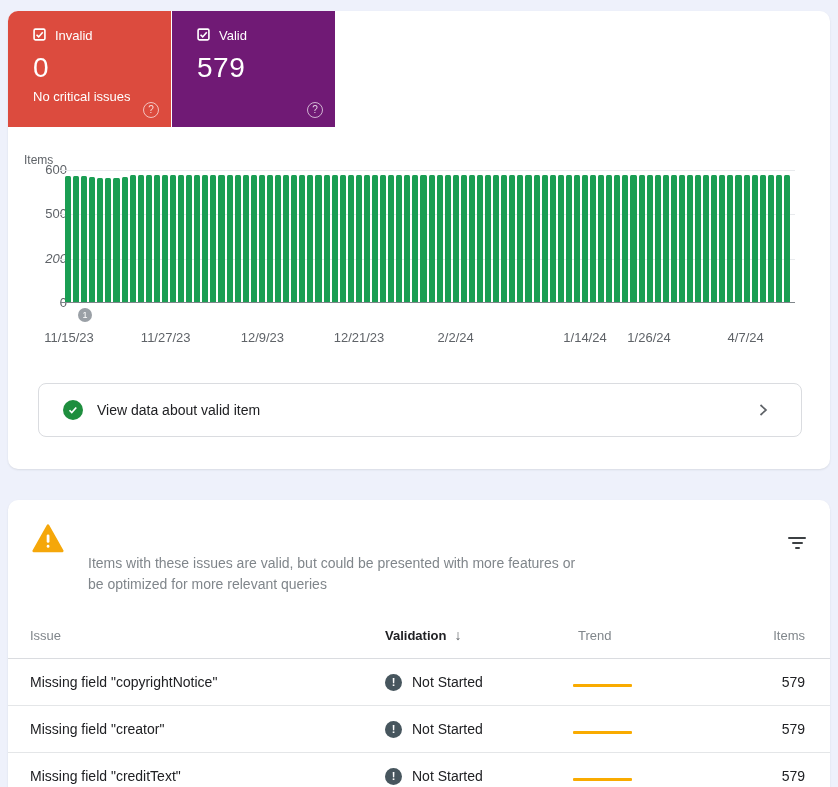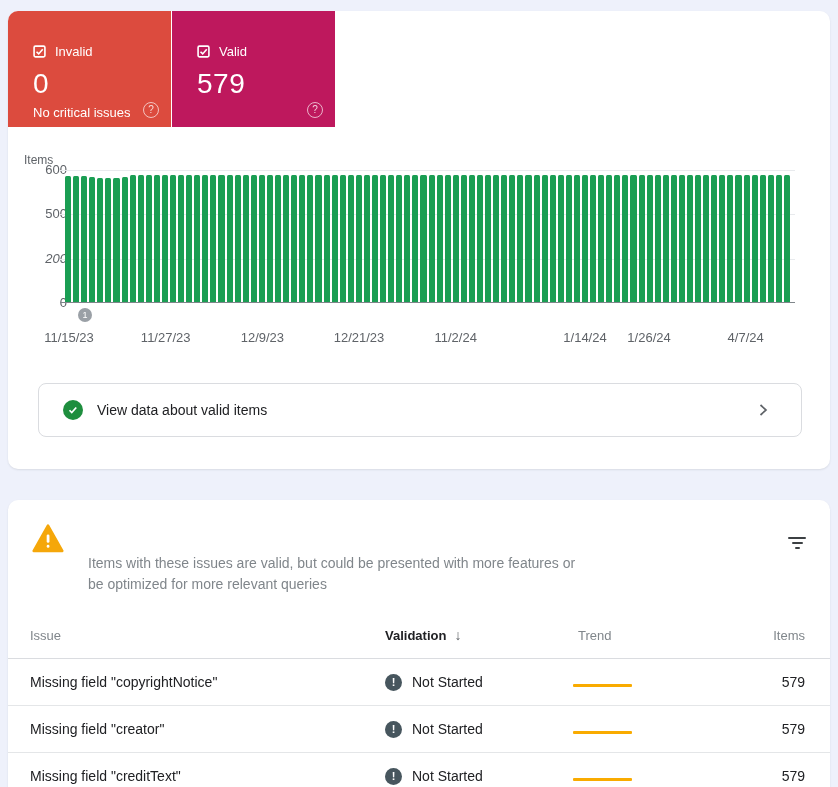--- a/index.html
+++ b/index.html
@@ -8,22 +8,22 @@
 
   .panel { position:absolute; left:8px; width:822px; background:#fff; border-radius:10px;
            box-shadow:0 1px 2px rgba(60,64,67,.12); }
   #panel-valid { top:11px; height:458px; }
   #panel-improve { top:500px; height:330px; }
 
   
   .cards { position:absolute; top:0; left:0; display:flex; gap:1px; }
   .card { width:163px; height:116px; color:#fff; position:relative; padding:17px 14px 10px 25px; cursor:pointer; }
   .card.invalid { background:#DC4B3E; border-radius:10px 0 0 0; }
-  .card.valid   { background:#be185d; }
-  .card-head { display:flex; align-items:center; gap:9px; font-size:13px;margin-top:16px; }
+  .card.valid   { background:#701a75; }
+  .card-head { display:flex; gap:9px; font-size:13px; }
   .cbx { width:13px; height:13px; flex:0 0 13px; }
   .card-count { font-size:28px; margin-top:9px; font-weight:400; letter-spacing:.5px; }
   .card-sub { font-size:13px; margin-top:5px; }
   .help { position:absolute; right:12px; bottom:9px; width:16px; height:16px; border:1.4px solid rgba(255,255,255,.66);
           border-radius:50%; font-size:10px; line-height:13px; text-align:center; color:rgba(255,255,255,.8); cursor:pointer; }
 
   
   .chart { position:absolute; left:0; top:138px; width:822px; height:215px; font-size:13px; color:#5f6368; }
   .ylabel { position:absolute; left:16px; top:4px; font-size:12px; }
   .ytick { position:absolute; left:12px; width:47px; text-align:right; height:14px; line-height:14px; }
@@ -202,34 +202,34 @@
         <div class="bar" style="height: 128.3px; background: rgb(26, 158, 83);"></div>
         <div class="bar" style="height: 128.3px; background: rgb(26, 158, 83);"></div>
       </div>
     <div class="axisline"></div>
     <div class="chart-marker" id="chart-marker" style="left: 70.1389px;">1</div>
     <div id="xticks">
         <div class="xtick" style="left: 61.0278px;">11/15/23</div>
         <div class="xtick" style="left: 157.694px;">11/27/23</div>
         <div class="xtick" style="left: 254.361px;">12/9/23</div>
         <div class="xtick" style="left: 351.028px;">12/21/23</div>
-        <div class="xtick" style="left: 447.694px;">11/2/24</div>
+        <div class="xtick" style="left: 447.694px;">2/2/24</div>
         <div class="xtick" style="left: 577px;">1/14/24</div>
         <div class="xtick" style="left: 641.028px;">1/26/24</div>
         <div class="xtick" style="left: 737.694px;">4/7/24</div>
       </div>
   </div>
 
   <div class="view-row">
     <span class="check-circle">
       <svg width="12" height="12" viewBox="0 0 24 24">
           <path d="M5 12.5 l4.5 4.5 9-10" stroke="#fff" stroke-width="3.4" fill="none"></path>
         </svg>
     </span>
-    <span class="view-label">View data about valid items</span>
+    <span class="view-label">View data about valid item</span>
     <span class="chev">
       <svg width="16" height="16" viewBox="0 0 16 16">
           <path d="M5.5 3 L11 8 L5.5 13" stroke="#5f6368" stroke-width="1.7" fill="none"></path>
         </svg>
     </span>
   </div>
 </div>
 
 <div class="panel" id="panel-improve">
 

